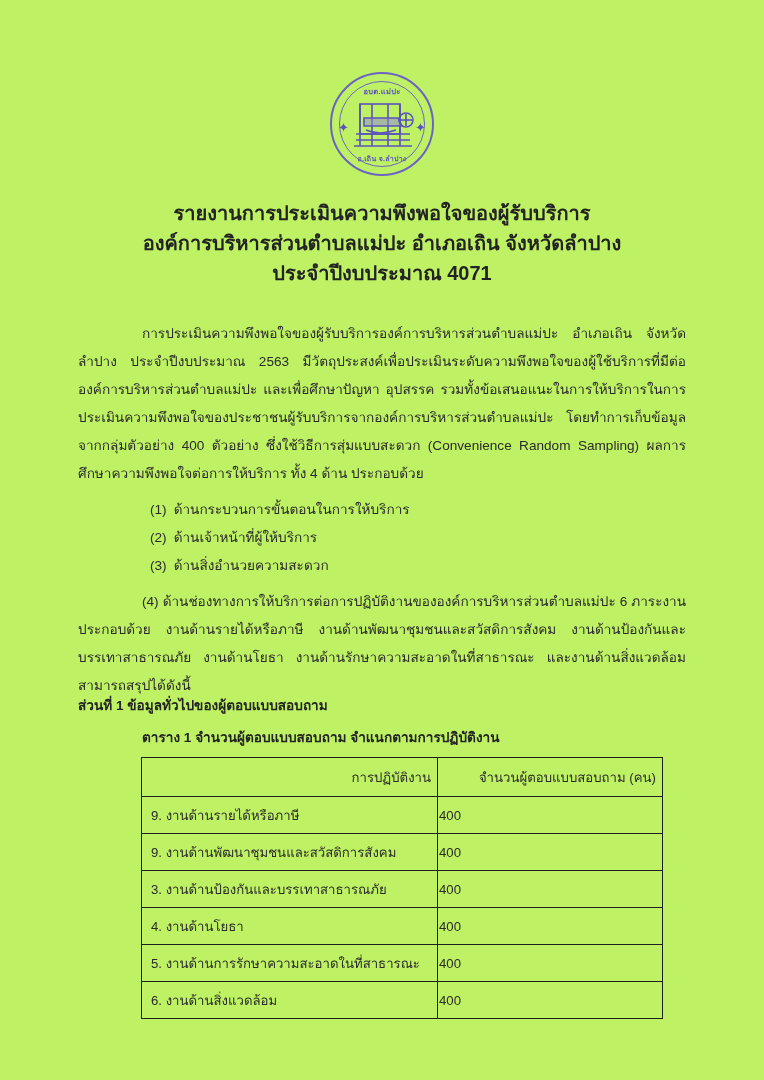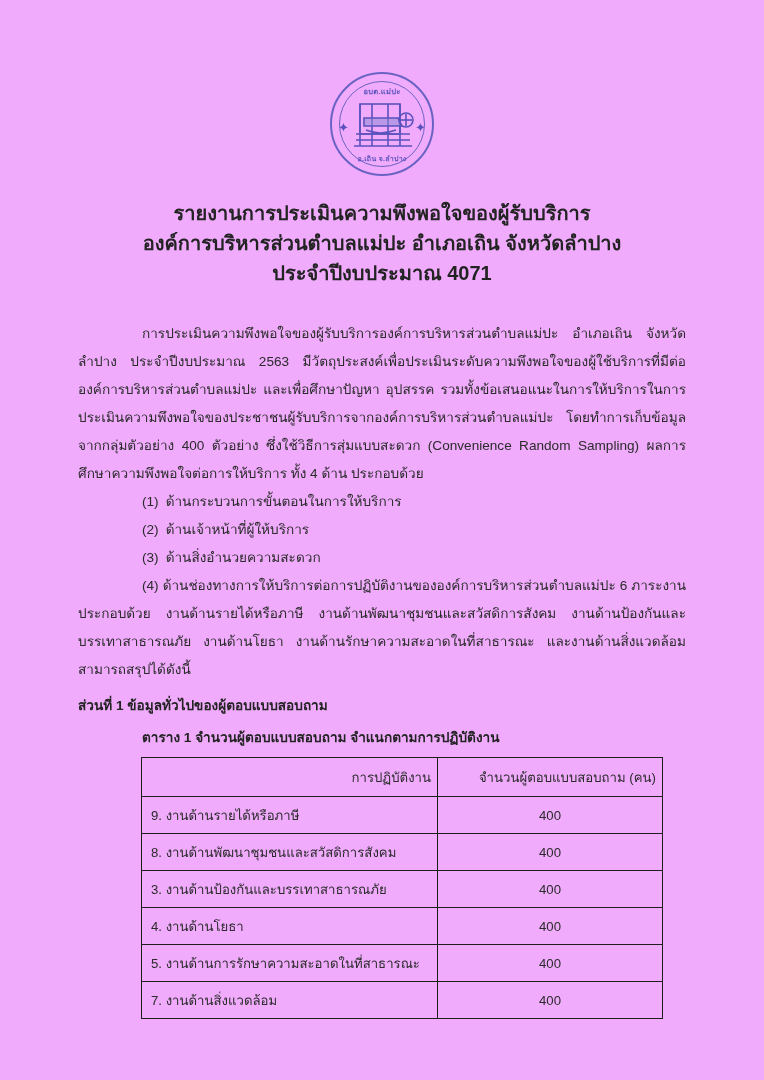--- a/index.html
+++ b/index.html
@@ -13,21 +13,21 @@
     height: 1080px;
     position: relative;
     font-family: "Liberation Sans", "DejaVu Sans", sans-serif;
     color: #2b2b2b;
     overflow: hidden;
   }
 
   .page {
     position: absolute;
     inset: 0;
-    background: #f0abfc;
+    background: #bef264;
   }
 
   
   .seal-wrap {
     position: absolute;
     top: 72px;
     left: 0;
     right: 0;
     display: flex;
     justify-content: center;
@@ -103,21 +103,21 @@
     font-size: 13.6px;
     line-height: 28px;
     text-align: justify;
     text-justify: inter-word;
     color: #2b2b2b;
     margin: 0;
   }
   .para.indent { text-indent: 64px; }
 
   .list-block {
-    margin: 0;
+    margin: 8px;
     padding: 0;
     list-style: none;
   }
   .list-item {
     font-size: 13.6px;
     line-height: 28px;
     color: #2b2b2b;
     padding-left: 64px;
     white-space: nowrap;
   }
@@ -167,21 +167,20 @@
     vertical-align: middle;
   }
   .data-table td.work {
     height: 37px;
     padding: 0 9px;
     text-align: left;
     vertical-align: middle;
   }
   .data-table td.count {
     height: 37px;
-    text-align: center;
     vertical-align: middle;
   }
   .col-work  { width: 296px; }
   .col-count { width: 225px; }
 </style>
 </head>
 <body>
 
 <div class="page">
 
@@ -241,35 +240,35 @@
         <th>การปฏิบัติงาน</th>
         <th>จำนวนผู้ตอบแบบสอบถาม (คน)</th>
       </tr>
     </thead>
     <tbody>
       <tr>
         <td class="work">9. งานด้านรายได้หรือภาษี</td>
         <td class="count">400</td>
       </tr>
       <tr>
-        <td class="work">8. งานด้านพัฒนาชุมชนและสวัสดิการสังคม</td>
+        <td class="work">9. งานด้านพัฒนาชุมชนและสวัสดิการสังคม</td>
         <td class="count">400</td>
       </tr>
       <tr>
         <td class="work">3. งานด้านป้องกันและบรรเทาสาธารณภัย</td>
         <td class="count">400</td>
       </tr>
       <tr>
         <td class="work">4. งานด้านโยธา</td>
         <td class="count">400</td>
       </tr>
       <tr>
         <td class="work">5. งานด้านการรักษาความสะอาดในที่สาธารณะ</td>
         <td class="count">400</td>
       </tr>
       <tr>
-        <td class="work">7. งานด้านสิ่งแวดล้อม</td>
+        <td class="work">6. งานด้านสิ่งแวดล้อม</td>
         <td class="count">400</td>
       </tr>
     </tbody>
   </table>
 
 </div>
 
 </body></html>

